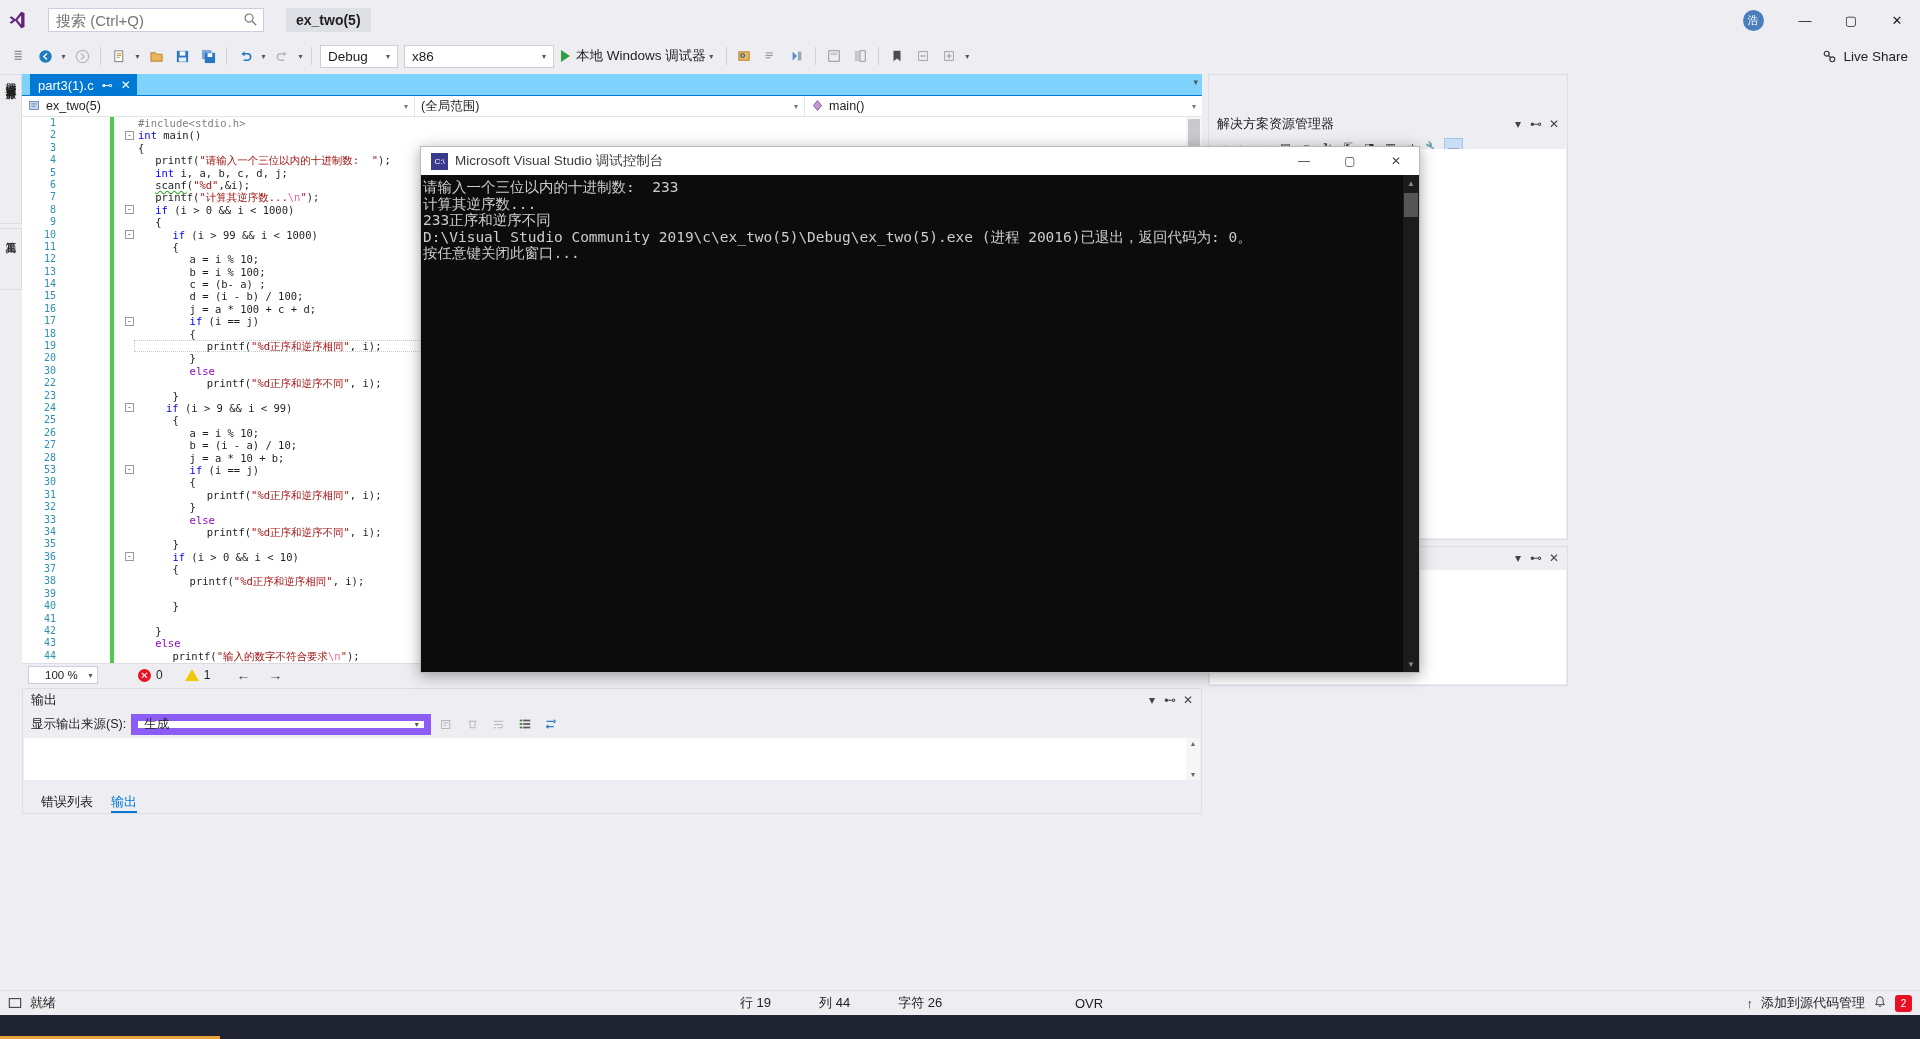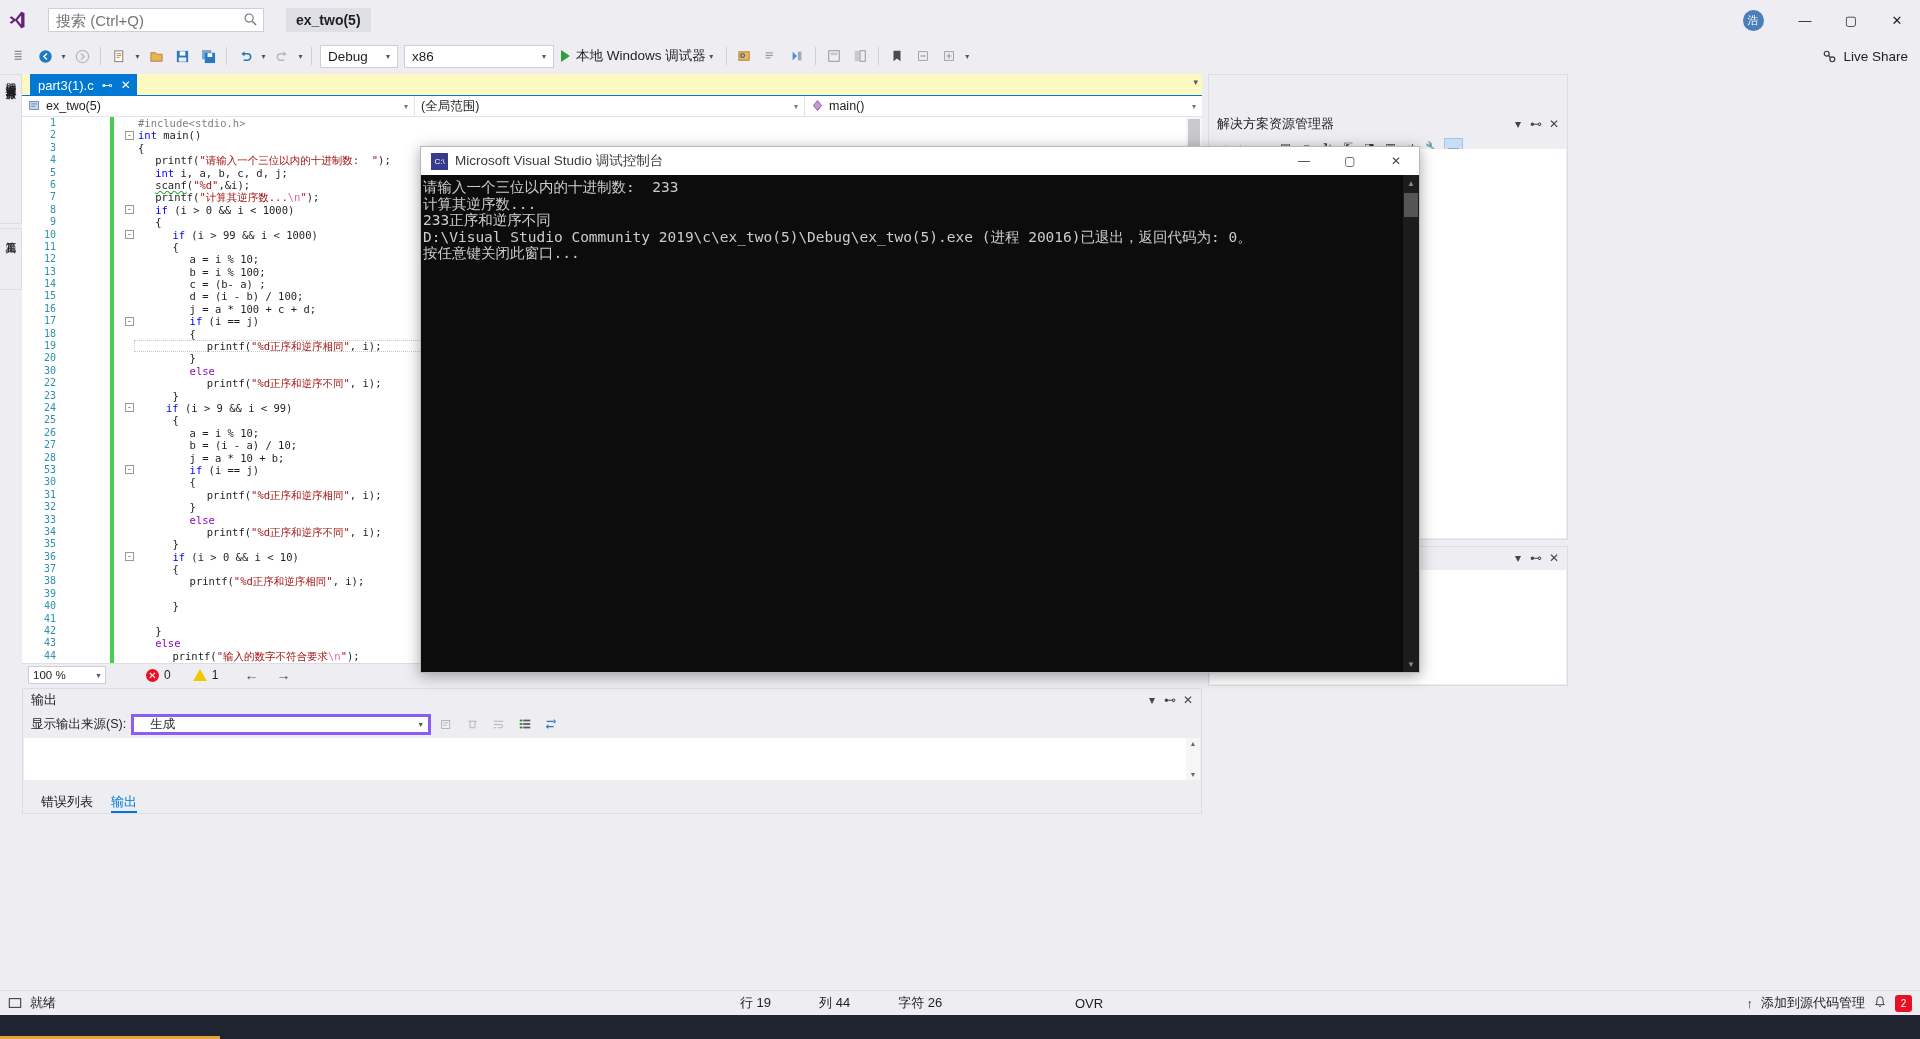--- a/index.html
+++ b/index.html
@@ -68,21 +68,21 @@
   
   .vstrip { position:absolute; left:0; top:74px; width:22px; height:740px; }
   .vtab {
     writing-mode: vertical-rl; text-orientation: upright;
     font-size:11px; letter-spacing:-1px; padding:6px 3px; color:#1e1e1e; background:#eeeef2;
     border:1px solid #dcdce2; border-left:none; white-space:nowrap;
   }
 
   
   .editor-dock { position:absolute; left:22px; top:74px; width:1180px; height:612px; background:#fff; }
-  .tabrow { position:absolute;left:0;top:0;width:1180px;height:22px;background:#fef9c3;
+  .tabrow { position:absolute;left:0;top:0;width:1180px;height:22px;background:#7dd3fc;
             border-bottom:1px solid #0078d4; }
   .doctab {
     position:absolute;left:8px;top:0;height:22px;background:#0078d4;color:#fff;
     display:flex;align-items:center;padding:0 6px 0 8px;font-size:13px;
   }
   .doctab .pin { margin-left:8px;font-size:11px; }
   .doctab .x { margin-left:8px;font-size:12px; }
   .tabrow-caret { position:absolute; right:4px; top:3px; font-size:9px;color:#555;}
 
   .navrow {
@@ -102,21 +102,21 @@
           font-size:8px; line-height:7px; text-align:center; background:#fff;}
   .txt { position:absolute; left:116px; color:#1e1e1e;}
   .kw{color:#0000ff;} .kw2{color:#8f08c4;} .str{color:#a31515;} .pre{color:#808080;} .esc{color:#e9679b;}
   .cur-line-box { position:absolute; left:112px; width:1050px; height:12.4px; border:1px dotted #c8c8c8; }
   .squig { text-decoration: underline wavy #2bab2b; text-decoration-skip-ink:none;}
 
   .zoombar {
     position:absolute;left:0;top:589px;width:1180px;height:23px;background:#eeeef2;border-top:1px solid #dcdce2;
     display:flex;align-items:center;padding-left:6px;font-size:12px;
   }
-  .zoomsel { width:78px;height:18px;border:1px solid #cccedb;background:#fff;display:flex;align-items:center;padding-left:4px;font-size:11.5px;}
+  .zoomsel { width:70px;height:18px;border:1px solid #cccedb;background:#fff;display:flex;align-items:center;padding-left:16px;font-size:11.5px;}
   .zoomsel .car{margin-left:auto;width:13px;text-align:center;font-size:8px;color:#555;}
   .errchip { display:flex;align-items:center;margin-left:40px;font-size:12px;}
   .errdot{width:13px;height:13px;border-radius:50%;background:#e81123;color:#fff;font-size:10px;
           display:flex;align-items:center;justify-content:center;margin-right:5px;}
   .warntri{width:0;height:0;border-left:7px solid transparent;border-right:7px solid transparent;border-bottom:12px solid #f0c808;margin-right:5px;position:relative;}
   .navarrow{ margin-left:26px;font-size:14px;color:#444;}
 
   .v-scroll-editor{position:absolute;right:0;top:43px;width:16px;height:546px;background:#f6f6f6;}
   .v-scroll-editor .thumb{position:absolute;left:2px;top:2px;width:12px;height:140px;background:#c9c9cd;}
 
@@ -141,21 +141,21 @@
   .props-hdr .sp{flex:1;}
   .props-hdr .ic{width:18px;text-align:center;font-size:12px;color:#444;}
   .props-body{position:absolute;left:1px;right:1px;top:23px;bottom:1px;background:#fff;}
 
   
   .outpanel { position:absolute; left:22px; top:688px; width:1180px; height:126px; background:#eeeef2; border:1px solid #dcdce2;}
   .out-hdr { height:22px;display:flex;align-items:center;padding:0 4px 0 8px;font-size:13px;}
   .out-hdr .sp{flex:1;}
   .out-hdr .ic{width:18px;text-align:center;font-size:12px;color:#444;}
   .out-toolbar{height:26px;display:flex;align-items:center;padding-left:8px;font-size:12.5px;gap:5px;}
-  .out-combo{width:300px;height:21px;border:3px solid #8b5cf6;background:#fff;display:flex;align-items:center;padding-left:16px;font-size:12.5px;}
+  .out-combo{width:300px;height:21px;border:7px solid #8b5cf6;background:#fff;display:flex;align-items:center;padding-left:6px;font-size:12.5px;}
   .out-combo .car{margin-left:auto;width:15px;text-align:center;font-size:8px;color:#555;}
   .out-ti{width:21px;height:21px;display:flex;align-items:center;justify-content:center;font-size:12px;color:#555;}
   .out-body{position:absolute;left:1px;right:1px;top:49px;height:42px;background:#fff;}
   .out-scroll{position:absolute;right:1px;top:49px;width:14px;height:42px;background:#f6f6f6;}
   .out-tabs{position:absolute;left:0;bottom:0;height:22px;display:flex;align-items:center;padding-left:18px;gap:18px;font-size:13px;}
   .out-tab.sel{ color:#0078d4; border-bottom:2px solid #0078d4; height:22px; line-height:22px;}
   .out-tab{ height:22px; line-height:22px;}
 
   
   .console { position:absolute; left:420px; top:146px; width:1000px; height:527px;

